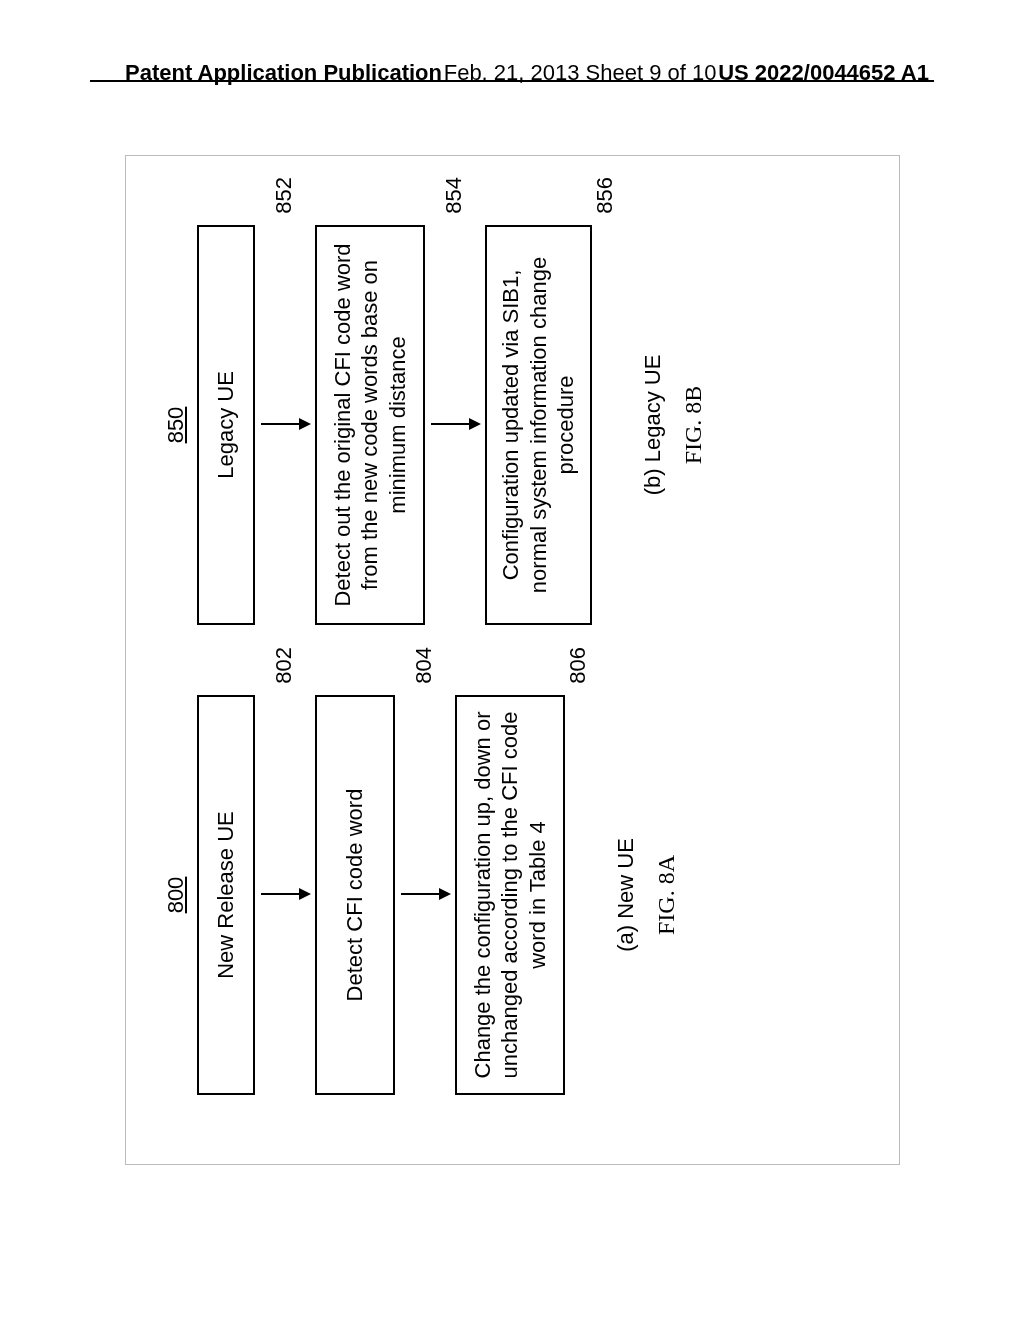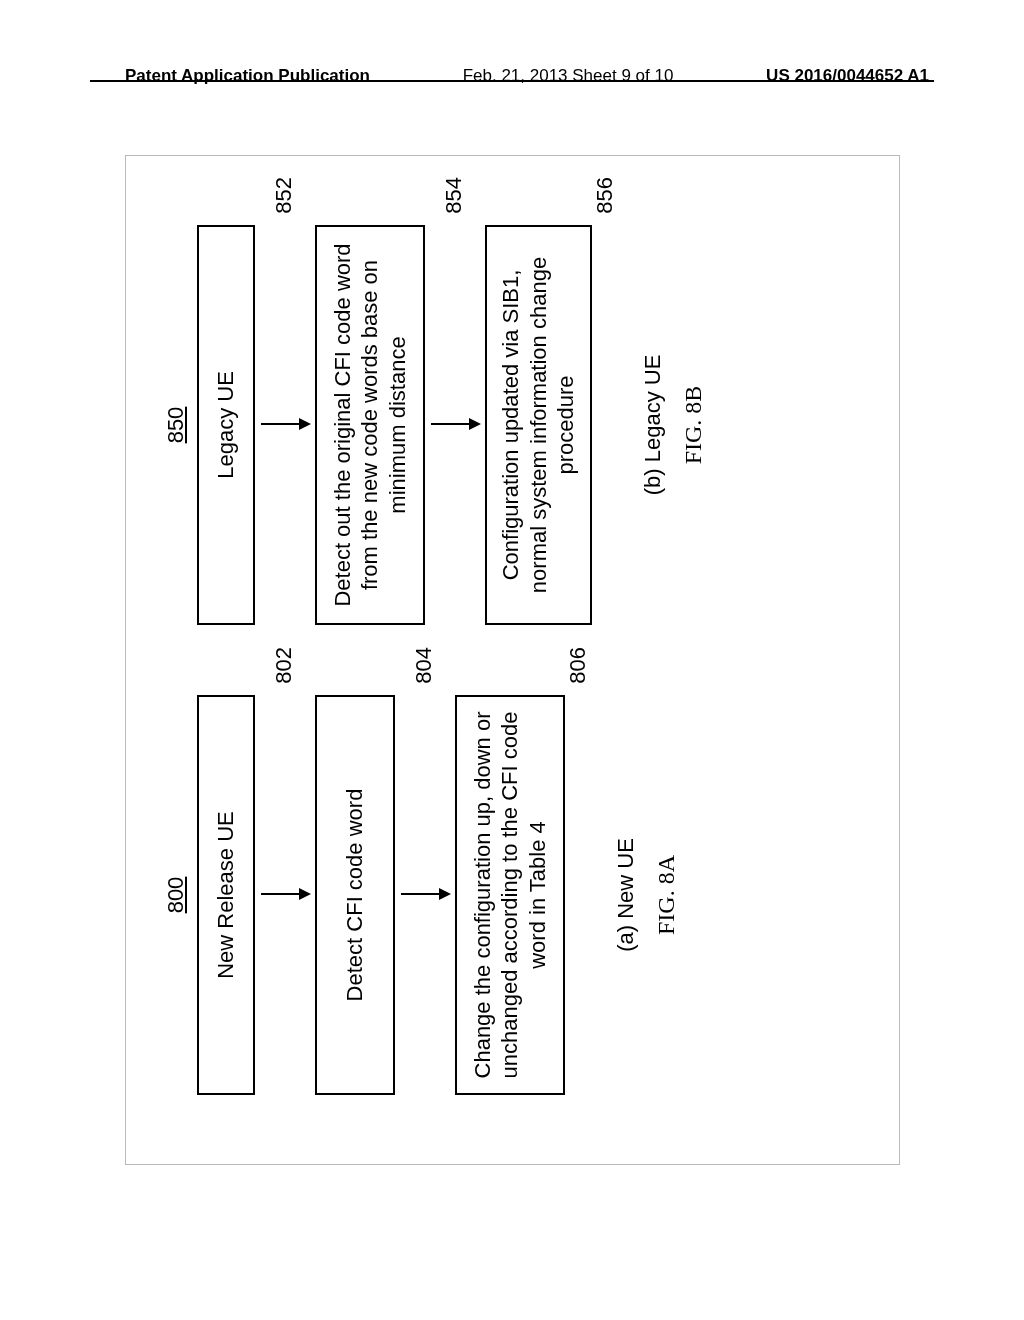--- a/index.html
+++ b/index.html
@@ -5,27 +5,27 @@
     * { margin: 0; padding: 0; box-sizing: border-box; }
     body {
       width: 1024px;
       height: 1320px;
       background: #fff;
       font-family: Arial, Helvetica, sans-serif;
       position: relative;
     }
     .header {
       position: absolute;
-      top: 66px;
+      top: 60px;
       left: 0;
       right: 0;
       display: flex;
       justify-content: space-between;
       padding: 0 95px 0 125px;
-      font-size: 17px;
+      font-size: 22px;
       font-weight: bold;
     }
     .header-center { font-weight: normal; }
     .hr-line {
       position: absolute;
       top: 80px;
       left: 90px;
       right: 90px;
       border-top: 2.5px solid #000;
     }
@@ -120,21 +120,21 @@
       font-family: "Times New Roman", serif;
       margin-top: 14px;
     }
   </style>
 </head>
 <body>
 
 <div class="header">
   <span>Patent Application Publication</span>
   <span class="header-center">Feb. 21, 2013  Sheet 9 of 10</span>
-  <span>US 2016/0044652 A1</span>
+  <span>US 2022/0044652 A1</span>
 </div>
 <div class="hr-line"></div>
 
 <div class="page-area">
   <div class="rotated-stage">
 
     <div class="flow-col">
       <div class="ref-top">800</div>
       <div class="box short-box">
         <span>New Release UE</span>

